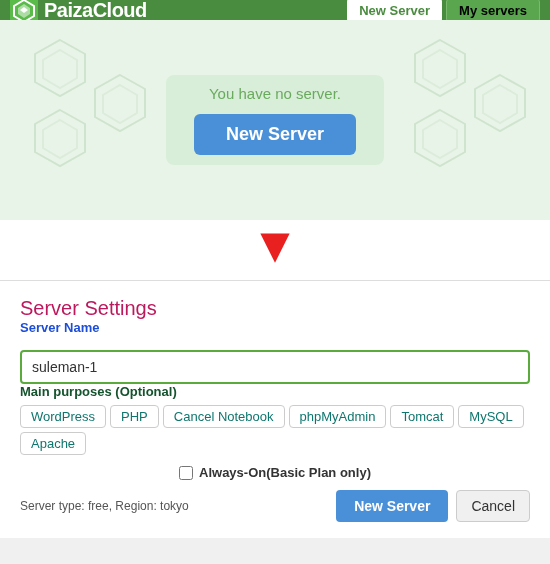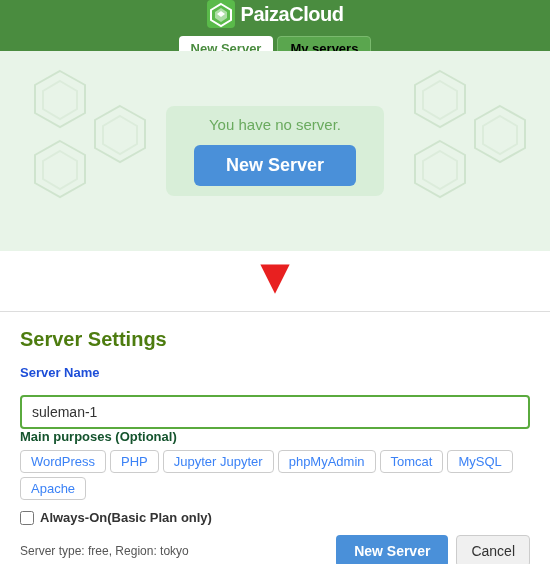--- a/index.html
+++ b/index.html
@@ -8,26 +8,25 @@
       font-size: 14px;
       background: #f0f0f0;
       width: 550px;
       min-height: 564px;
       overflow: hidden;
     }
 
     
     .header {
       background: #4a8c3f;
-      height: 51px;
+      height: 20px;
       display: flex;
       align-items: center;
       padding: 0 10px;
       gap: 8px;
-      flex-direction: column;
     }
     .logo-area {
       display: flex;
       align-items: center;
       gap: 6px;
       flex: 1;
     }
     .logo-icon {
       width: 28px;
       height: 28px;
@@ -112,23 +111,22 @@
     }
 
     
     .dialog {
       background: white;
       border-top: 1px solid #ddd;
       padding: 16px 20px 16px 20px;
     }
     .dialog-title {
       font-size: 20px;
-      font-weight: bold;
-      color: #4d7c0f;
-      margin-bottom: 14px;
+      font-weight: normal;
+      color: #be185d;
     }
     .field-label {
       font-weight: bold;
       font-size: 13px;
       color: #1d4ed8;
       margin-bottom: 15px;
     }
     .server-name-input {
       width: 100%;
       padding: 7px 10px;
@@ -149,32 +147,33 @@
       display: flex;
       flex-wrap: wrap;
       gap: 4px;
       margin-bottom: 10px;
     }
     .tag {
       border: 1px solid #ccc;
       border-radius: 4px;
       padding: 3px 10px;
       font-size: 13px;
-      color: #3b82f6;
+      color: #0f766e;
       cursor: pointer;
       background: white;
     }
     .checkbox-row {
       display: flex;
       align-items: center;
       gap: 6px;
       margin-bottom: 6px;
       font-size: 13px;
       font-weight: bold;
       color: #333;
+      justify-content: center;
     }
     .checkbox-row input[type="checkbox"] {
       width: 14px;
       height: 14px;
     }
     .dialog-footer {
       display: flex;
       justify-content: space-between;
       align-items: center;
       margin-top: 10px;
@@ -270,21 +269,21 @@
 <div class="dialog">
   <div class="dialog-title">Server Settings</div>
 
   <div class="field-label">Server Name</div>
   <input type="text" class="server-name-input" value="suleman-1" style="">
 
   <div class="purposes-label">Main purposes (Optional)</div>
   <div class="purposes-tags">
     <button class="tag">WordPress</button>
     <button class="tag">PHP</button>
-    <button class="tag">Jupyter Jupyter</button>
+    <button class="tag">Cancel Notebook</button>
     <button class="tag">phpMyAdmin</button>
     <button class="tag">Tomcat</button>
     <button class="tag">MySQL</button>
     <button class="tag">Apache</button>
   </div>
 
   <div class="checkbox-row">
     <input type="checkbox" style="">
     <label>Always-On(Basic Plan only)</label>
   </div>

